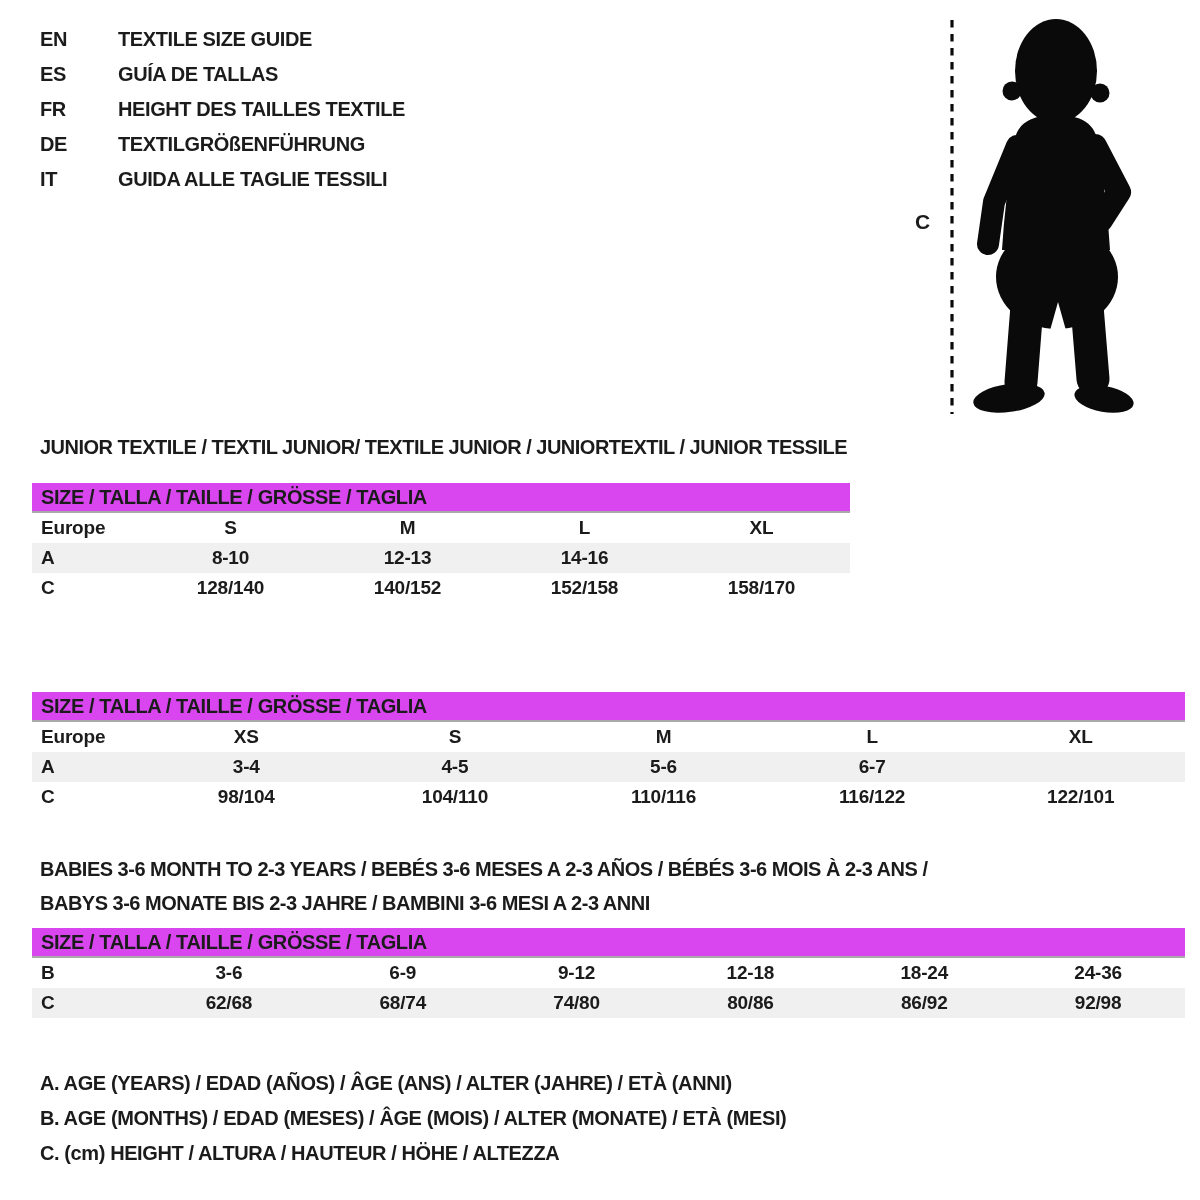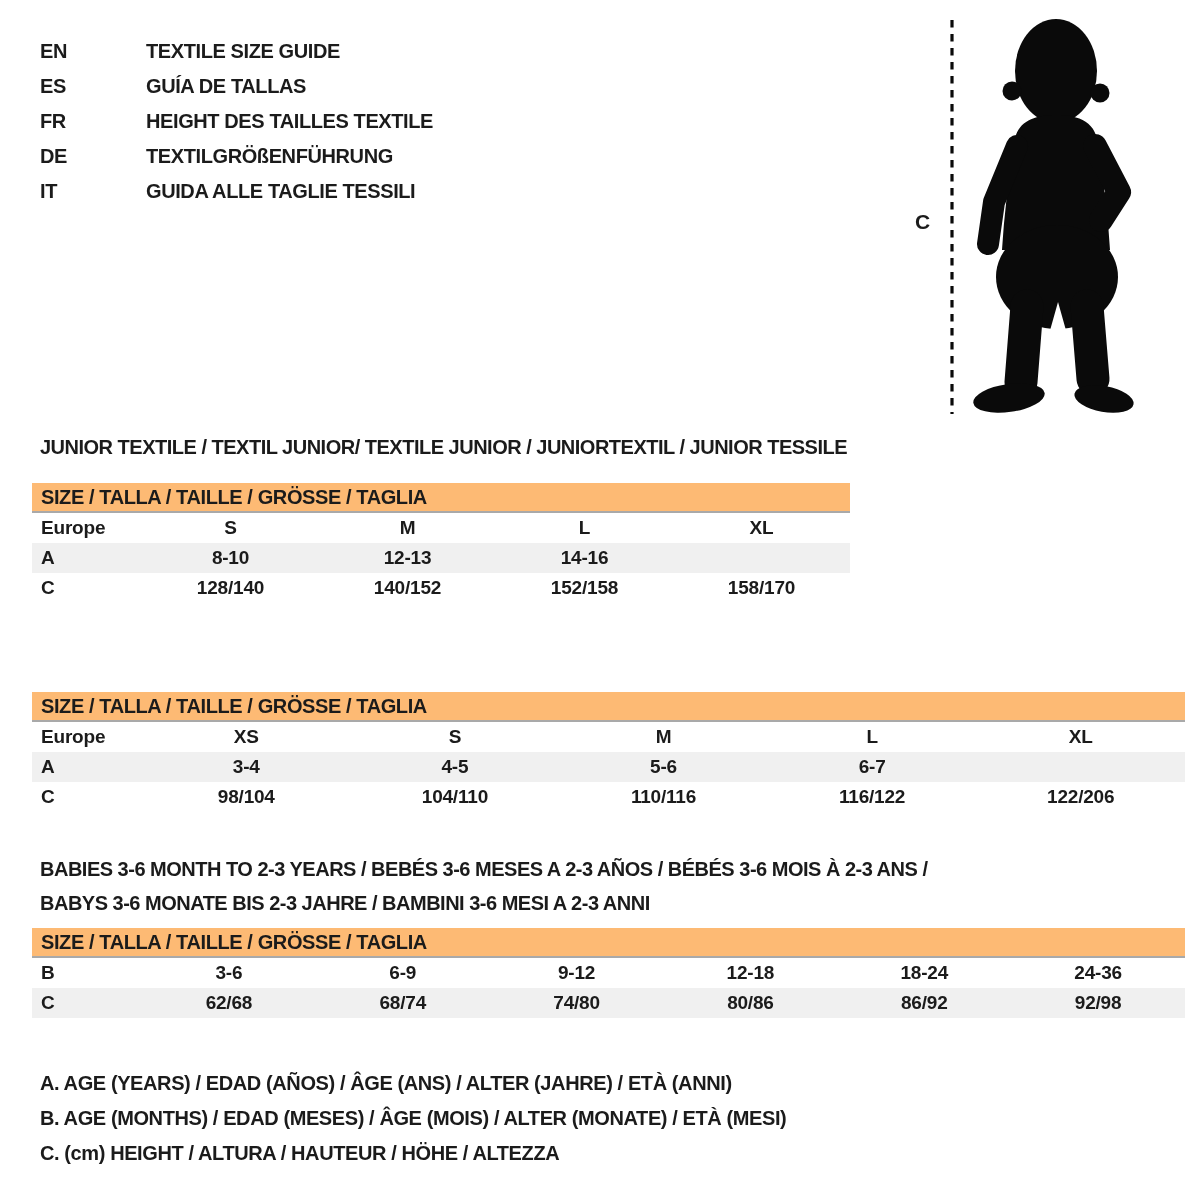--- a/index.html
+++ b/index.html
@@ -9,36 +9,36 @@
     height: 1200px;
     background: #ffffff;
     overflow: hidden;
     font-family: "Liberation Sans", sans-serif;
     font-weight: bold;
     color: #1b1b1b;
   }
 
   
   .lang-block { position: absolute; top: 28px; left: 40px; }
-  .lang-row { display: flex; height: 35px; align-items: flex-end; font-size: 20px; letter-spacing: -0.4px; gap: 28px; }
+  .lang-row { display: flex; height: 35px; align-items: flex-start; font-size: 20px; letter-spacing: -0.4px; }
   .lang-code { width: 78px; flex: 0 0 78px; }
 
   
   .figure { position: absolute; top: 12px; left: 905px; width: 250px; height: 410px; }
   .figure-measure-label { position: absolute; left: 10px; top: 198px; font-size: 21px; }
 
   
   .section-title { position: absolute; left: 40px; font-size: 20px; letter-spacing: -0.5px; white-space: nowrap; }
   .sub { font-size: 13px; vertical-align: -4px; }
 
   
   .size-table { position: absolute; font-size: 19px; letter-spacing: -0.2px; }
   .tbl-header {
     height: 30px; box-sizing: border-box;
-    background: #fdba74; border-bottom: 2px solid #a9a9a9;
+    background: #d946ef; border-bottom: 2px solid #a9a9a9;
     display: flex; align-items: center; padding-left: 9px;
     font-size: 20px; letter-spacing: -0.4px;
   }
   .tbl-row { display: grid; }
   .cols-j { grid-template-columns: 110px repeat(4, 1fr); }
   .cols-c { grid-template-columns: 110px repeat(5, 1fr); }
   .cols-b { grid-template-columns: 110px repeat(6, 1fr); }
   .cell { height: 30px; display: flex; align-items: center; justify-content: center; }
   .cell.label { justify-content: flex-start; padding-left: 9px; }
   .row-alt { background: #f0f0f0; }
@@ -141,21 +141,21 @@
       <div class="cell">4-5</div>
       <div class="cell">5-6</div>
       <div class="cell">6-7</div>
     </div>
     <div class="tbl-row cols-c">
       <div class="cell label">C</div>
       <div class="cell">98/104</div>
       <div class="cell">104/110</div>
       <div class="cell">110/116</div>
       <div class="cell">116/122</div>
-      <div class="cell">122/206</div>
+      <div class="cell">122/101</div>
     </div>
   </div>
 
   <div class="section-title" style="top:852px; line-height:34px;">
     <span style="display:block;">BABIES 3-6 MONTH TO 2-3 YEARS / BEBÉS 3-6 MESES A 2-3 AÑOS / BÉBÉS 3-6 MOIS À 2-3 ANS /</span>
     <span style="display:block;">BABYS 3-6 MONATE BIS 2-3 JAHRE / BAMBINI 3-6 MESI A 2-3 ANNI</span>
   </div>
   <div class="size-table" style="top:928px; left:32px; width:1153px;">
     <div class="tbl-header">
       <span>SIZE / TALLA / TAILLE / GRÖSSE / TAGLIA</span>

